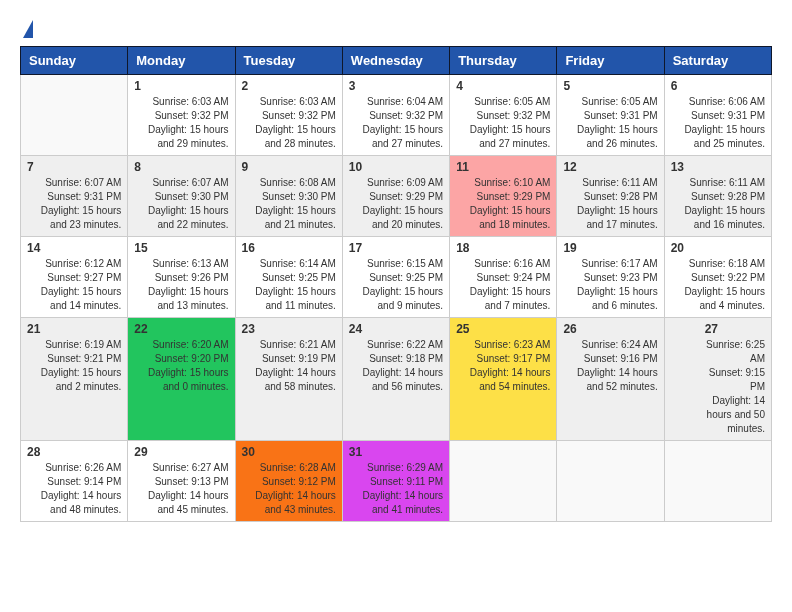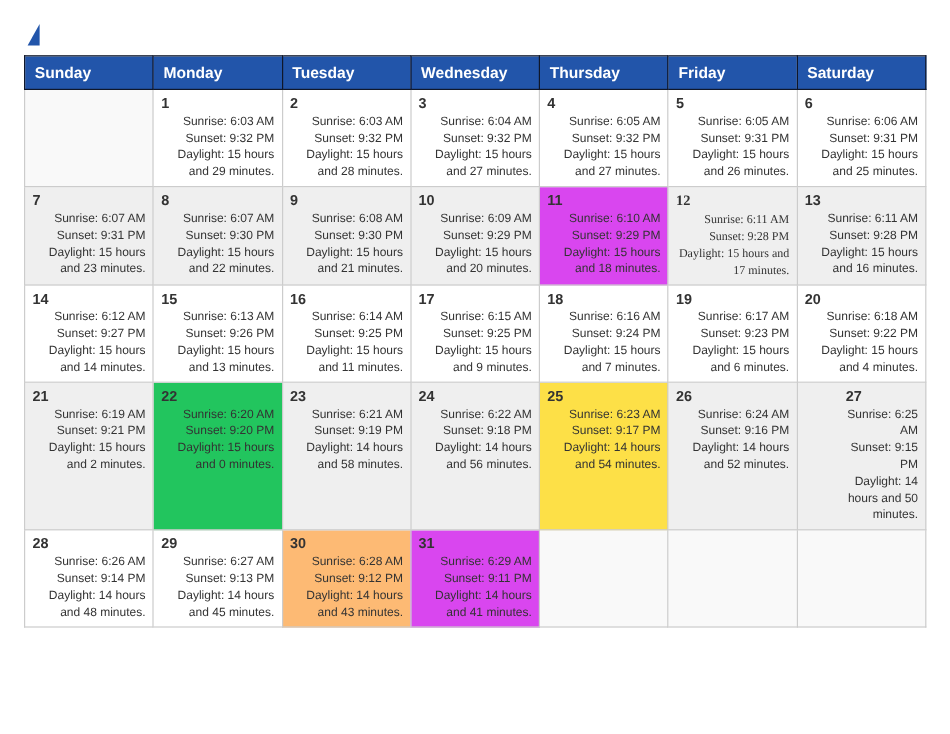--- a/index.html
+++ b/index.html
@@ -178,25 +178,25 @@
             <div class="day-info">Sunrise: 6:07 AM<br>Sunset: 9:30 PM<br>Daylight: 15 hours and 22 minutes.</div>
           </td>
           <td style="background: rgb(239, 239, 239);">
             <span class="day-num">9</span>
             <div class="day-info">Sunrise: 6:08 AM<br>Sunset: 9:30 PM<br>Daylight: 15 hours and 21 minutes.</div>
           </td>
           <td style="background: rgb(239, 239, 239);">
             <span class="day-num">10</span>
             <div class="day-info">Sunrise: 6:09 AM<br>Sunset: 9:29 PM<br>Daylight: 15 hours and 20 minutes.</div>
           </td>
-          <td style="background: #d946ef;">
+          <td style="background: #fca5a5;">
             <span class="day-num">11</span>
             <div class="day-info">Sunrise: 6:10 AM<br>Sunset: 9:29 PM<br>Daylight: 15 hours and 18 minutes.</div>
           </td>
-          <td style="background: rgb(239, 239, 239); font-family: Liberation Serif, serif;">
+          <td style="background: rgb(239, 239, 239);">
             <span class="day-num">12</span>
             <div class="day-info">Sunrise: 6:11 AM<br>Sunset: 9:28 PM<br>Daylight: 15 hours and 17 minutes.</div>
           </td>
           <td style="background: rgb(239, 239, 239);">
             <span class="day-num">13</span>
             <div class="day-info">Sunrise: 6:11 AM<br>Sunset: 9:28 PM<br>Daylight: 15 hours and 16 minutes.</div>
           </td>
         </tr>
         <tr>
           <td style="background: rgb(255, 255, 255);">
@@ -260,21 +260,21 @@
         </tr>
         <tr>
           <td style="background: rgb(255, 255, 255);">
             <span class="day-num">28</span>
             <div class="day-info">Sunrise: 6:26 AM<br>Sunset: 9:14 PM<br>Daylight: 14 hours and 48 minutes.</div>
           </td>
           <td style="background: rgb(255, 255, 255);">
             <span class="day-num">29</span>
             <div class="day-info">Sunrise: 6:27 AM<br>Sunset: 9:13 PM<br>Daylight: 14 hours and 45 minutes.</div>
           </td>
-          <td style="background: #fdba74;">
+          <td style="background: #f97316;">
             <span class="day-num">30</span>
             <div class="day-info">Sunrise: 6:28 AM<br>Sunset: 9:12 PM<br>Daylight: 14 hours and 43 minutes.</div>
           </td>
           <td style="background: #d946ef;">
             <span class="day-num">31</span>
             <div class="day-info">Sunrise: 6:29 AM<br>Sunset: 9:11 PM<br>Daylight: 14 hours and 41 minutes.</div>
           </td>
           <td class="empty-cell" style="background: rgb(249, 249, 249);"></td>
           <td class="empty-cell" style="background: rgb(249, 249, 249);"></td>
           <td class="empty-cell" style="background: rgb(249, 249, 249);"></td>

